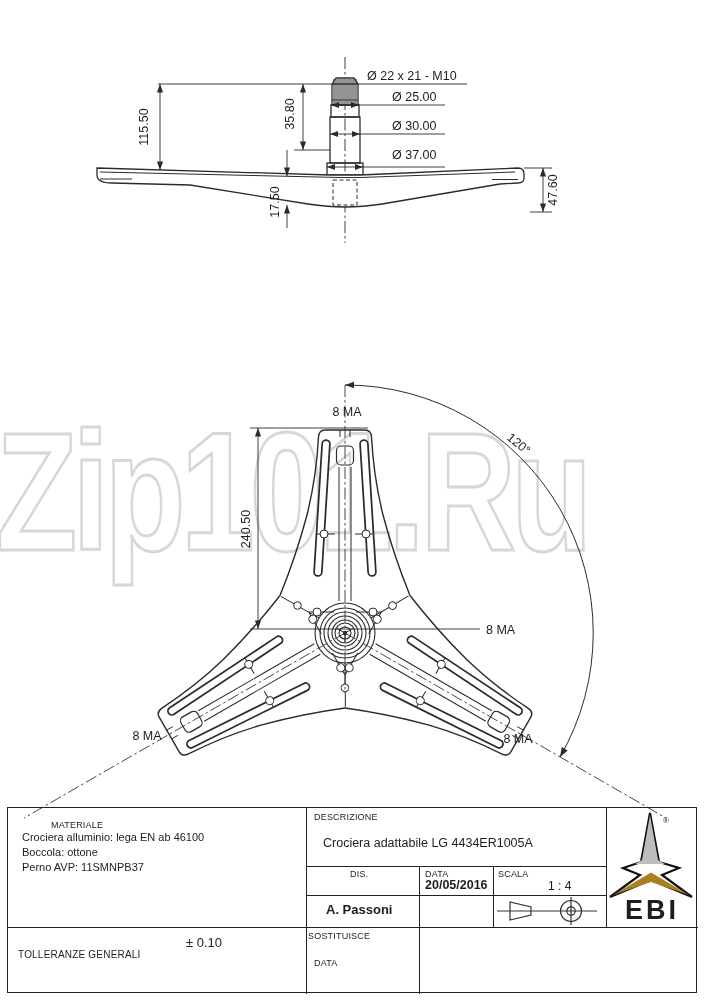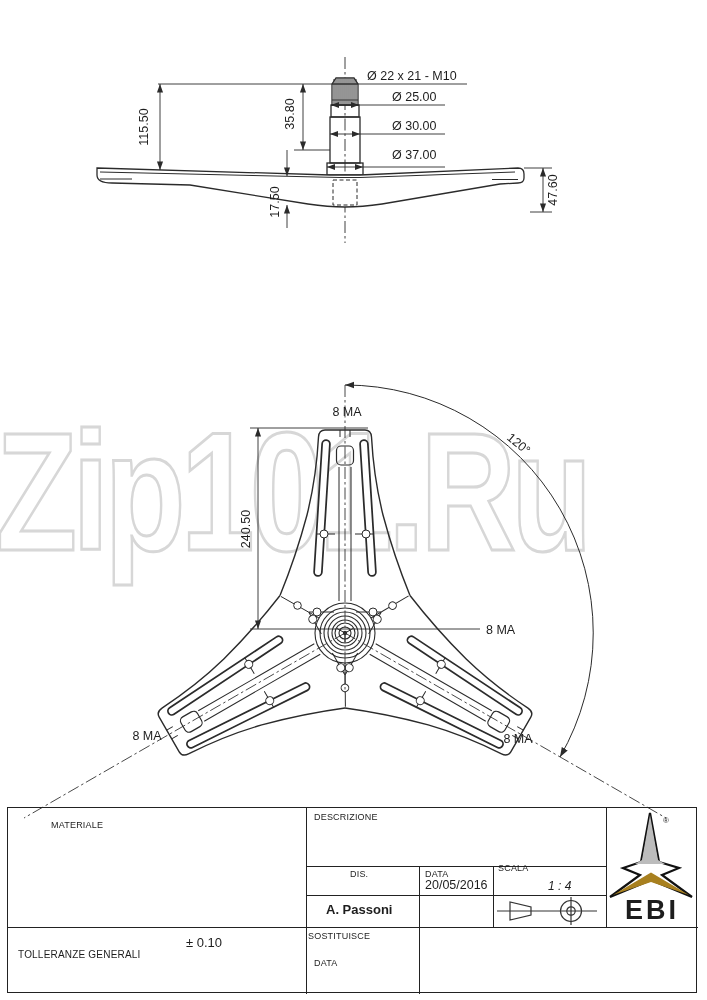--- a/index.html
+++ b/index.html
@@ -163,31 +163,37 @@
 
     <div class="v" style="left:298px;top:0;height:186px;"></div>
     <div class="v" style="left:598px;top:0;height:119px;"></div>
     <div class="h" style="left:0;top:119px;width:690px;"></div>
     <div class="h" style="left:298px;top:58px;width:300px;"></div>
     <div class="h" style="left:298px;top:87px;width:300px;"></div>
     <div class="v" style="left:411px;top:58px;height:128px;"></div>
     <div class="v" style="left:485px;top:58px;height:61px;"></div>
 
     <div class="lbl" style="left:10px;top:12px;margin-left:33px;">MATERIALE</div>
+    <div class="mat-lines">
+      <div>Crociera alluminio: lega EN ab 46100</div>
+      <div>Boccola: ottone</div>
+      <div>Perno AVP: 11SMNPB37</div>
+    </div>
 
     <div class="lbl" style="left:10px;top:141px;font-size:10px;">TOLLERANZE GENERALI</div>
     <div class="val" style="left:178px;top:127px;font-size:13px;text-align:center;">± 0.10</div>
 
     <div class="lbl" style="left:306px;top:4px;">DESCRIZIONE</div>
+    <div class="val" style="left:315px;top:28px;font-size:12.5px;">Crociera adattabile LG 4434ER1005A</div>
 
     <div class="lbl" style="left:306px;top:61px;margin-left:36px;">DIS.</div>
     <div class="lbl" style="left:417px;top:61px;">DATA</div>
-    <div class="val" style="left:417px;top:70px;font-size:12.5px;">20/05/2016</div>
-    <div class="lbl" style="left:490px;top:55px;">SCALA</div>
-    <div class="val" style="left:540px;top:71px;font-size:12px;font-style:italic;">1 : 4</div>
+    <div class="val" style="left:417px;top:70px;font-size:12.5px;font-weight:bold;">20/05/2016</div>
+    <div class="lbl" style="left:490px;top:61px;">SCALA</div>
+    <div class="val" style="left:540px;top:71px;font-size:12px;">1 : 4</div>
 
     <div class="val" style="left:318px;top:94px;font-size:13px;font-weight:bold;">A. Passoni</div>
     <svg style="position:absolute;left:487px;top:88px;" width="110" height="30" viewBox="0 0 110 30">
       <g stroke="#333" fill="none" stroke-width="1.2">
         <path d="M2,15 H102"></path>
         <polygon points="15,6 15,24 36,19 36,11"></polygon>
         <circle cx="76" cy="15" r="10.5"></circle>
         <circle cx="76" cy="15" r="4.2"></circle>
         <path d="M76,1 V29"></path>
       </g>

